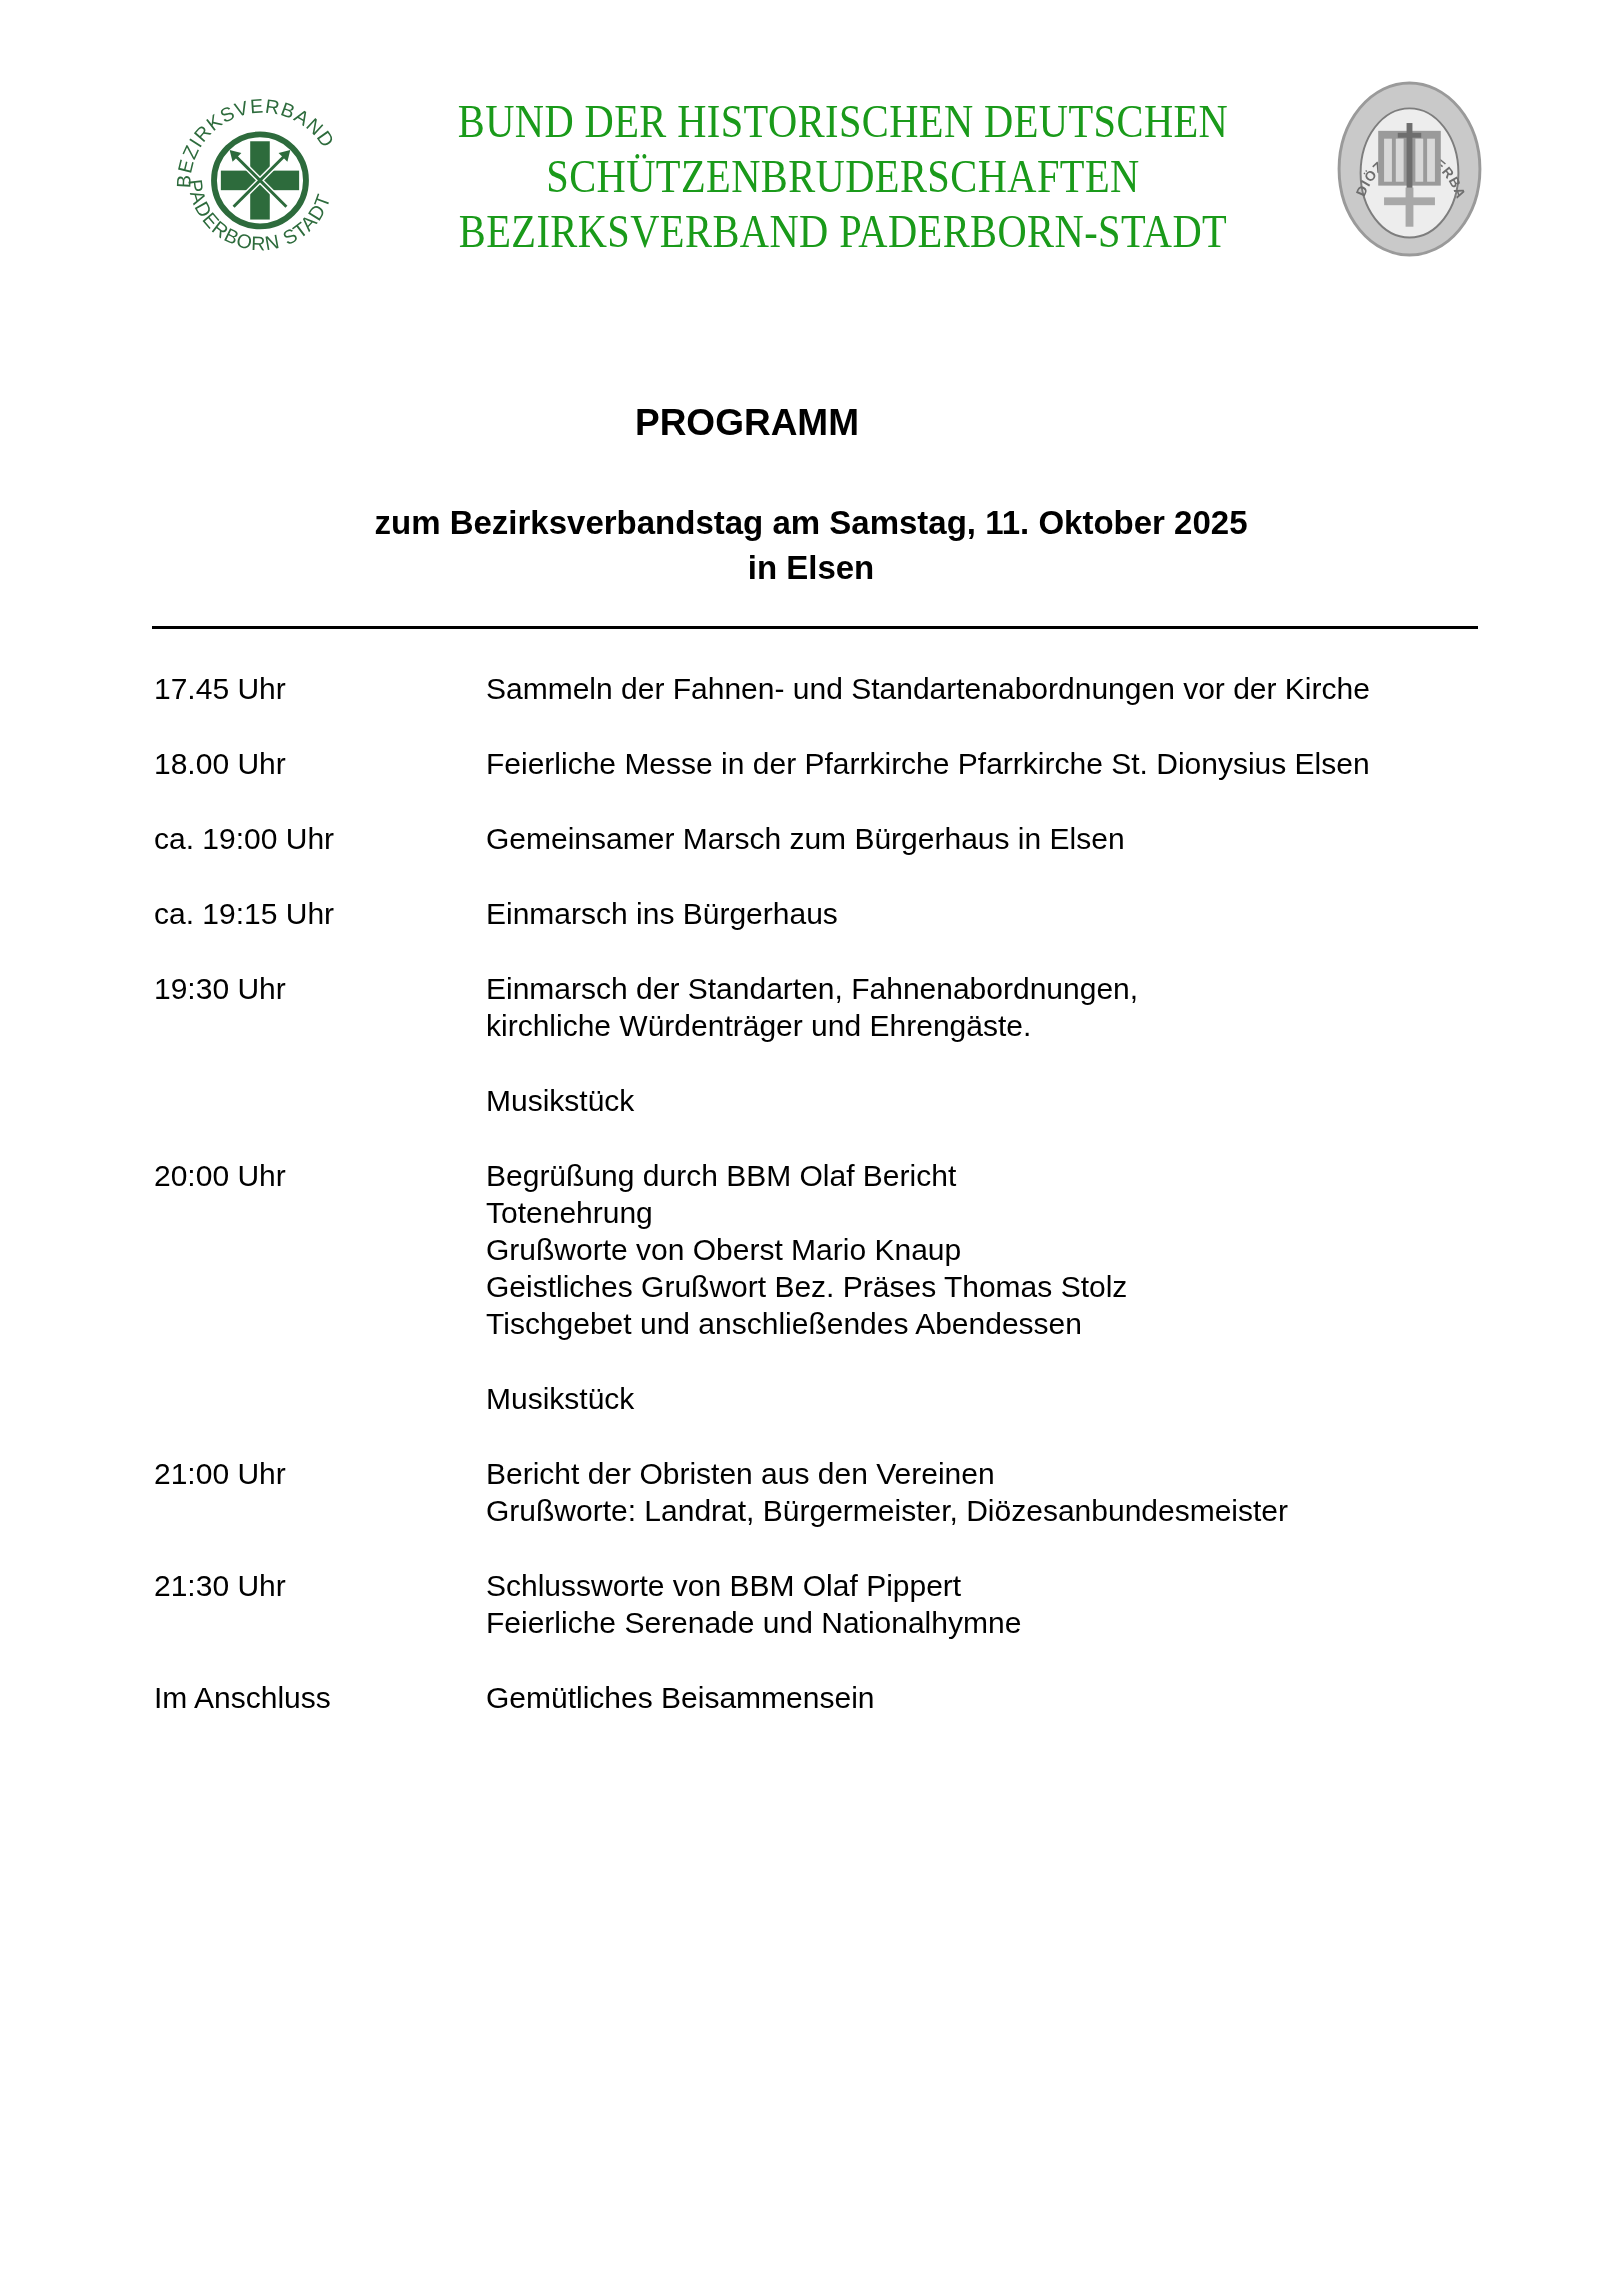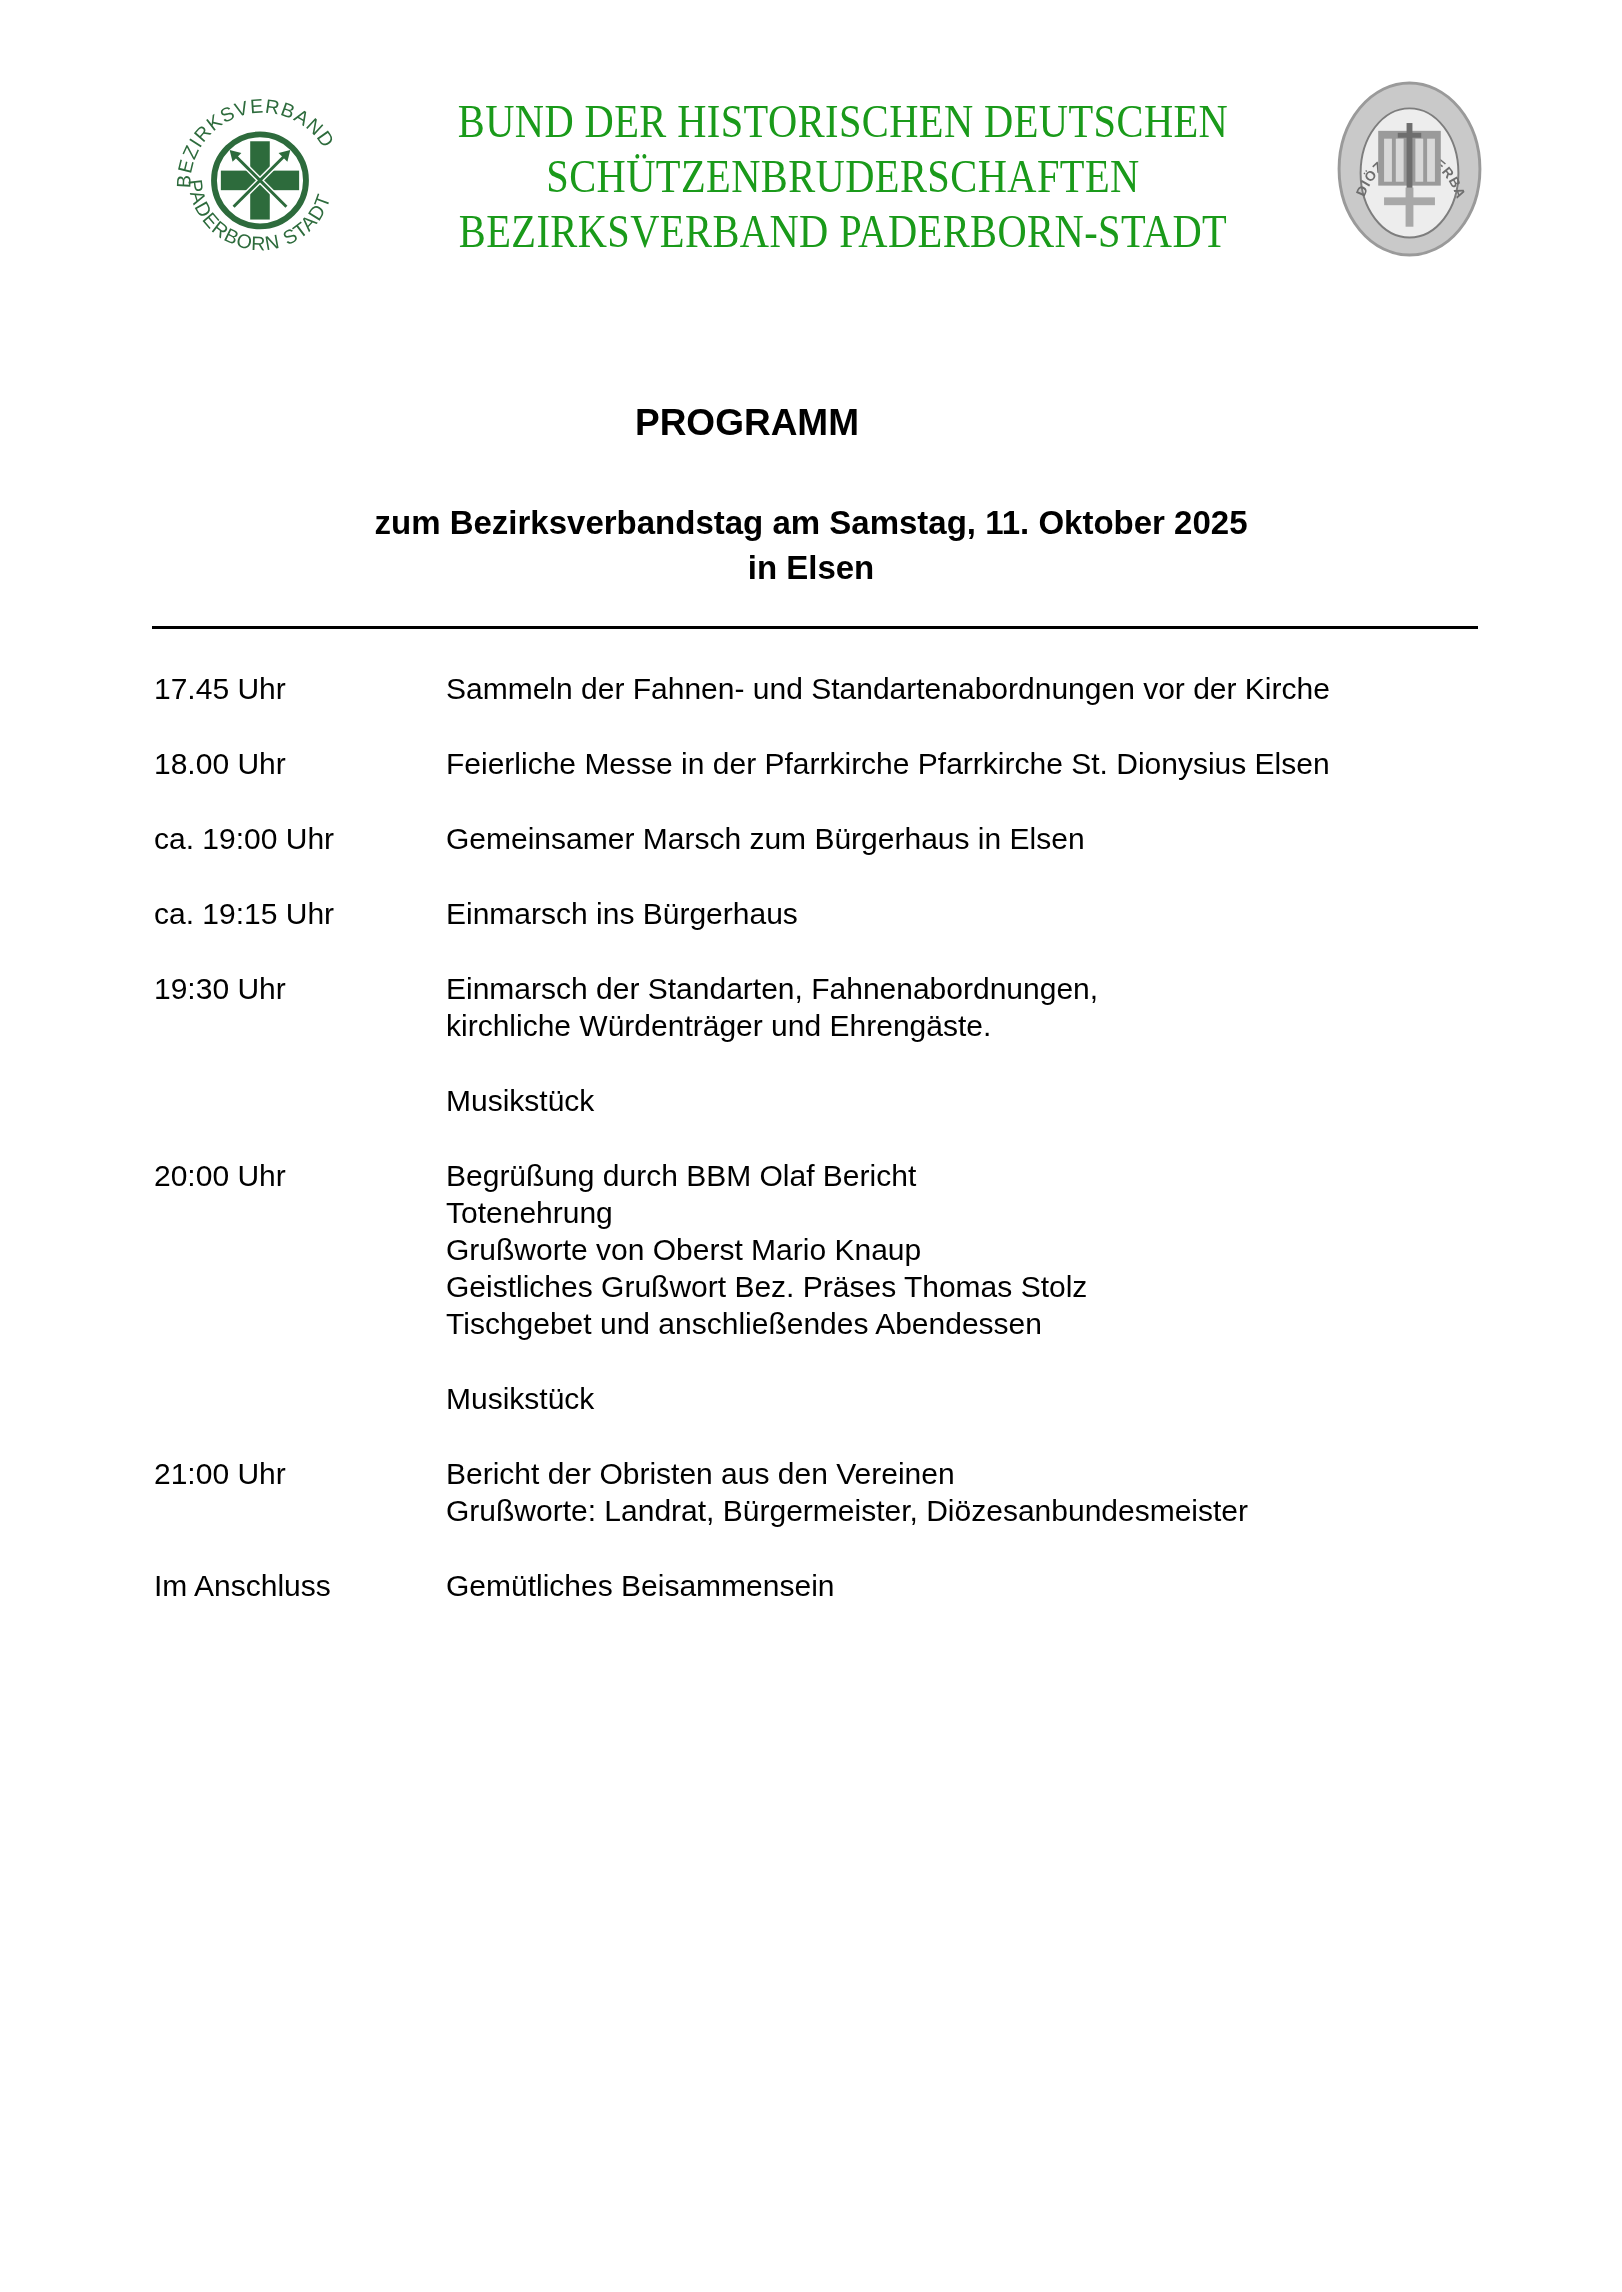--- a/index.html
+++ b/index.html
@@ -12,21 +12,21 @@
                font-family: "Liberation Serif", serif; color: #1a9a1a; font-size: 47px;
                line-height: 55px; letter-spacing: 0.5px; font-weight: normal;
                transform: scaleX(0.86); transform-origin: center top; }
   .org-title div { white-space: nowrap; }
   .prog-title { position: absolute; left: 0; width: 1494px; top: 402px; text-align: center;
                 font-weight: bold; font-size: 37px; }
   .subtitle { position: absolute; left: 0; width: 1622px; top: 500px; text-align: center;
               font-weight: bold; font-size: 33px; line-height: 45px; }
   .rule { position: absolute; left: 152px; top: 626px; width: 1326px; height: 2.9px; background: #000; }
   .schedule { position: absolute; left: 154px; top: 670px; width: 1333px; }
-  .entry { display: flex; margin-bottom: 38px; }
+  .entry { display: flex; margin-bottom: 38px; gap: 40px; }
   .time { width: 292px; flex: none; font-size: 30px; line-height: 37px; white-space: nowrap; }
   .lines { font-size: 30px; line-height: 37px; }
   .lines div { white-space: nowrap; }
 </style>
 </head>
 <body>
 
 <div class="header">
   <div class="logo-left">
     <svg width="181" height="172" viewBox="0 0 185 175">
@@ -145,19 +145,26 @@
       </div>
   </div>
   <div class="entry">
     <div class="time">21:00 Uhr</div>
     <div class="lines">
       <div>Bericht der Obristen aus den Vereinen</div>
       <div>Grußworte: Landrat, Bürgermeister, Diözesanbundesmeister</div>
     </div>
   </div>
   <div class="entry">
+    <div class="time">21:30 Uhr</div>
+    <div class="lines">
+      <div>Schlussworte von BBM Olaf Pippert</div>
+      <div>Feierliche Serenade und Nationalhymne</div>
+    </div>
+  </div>
+  <div class="entry">
     <div class="time">Im Anschluss</div>
     <div class="lines">
         <div>Gemütliches Beisammensein</div>
       </div>
   </div>
 </div>
 
 
 </body></html>

